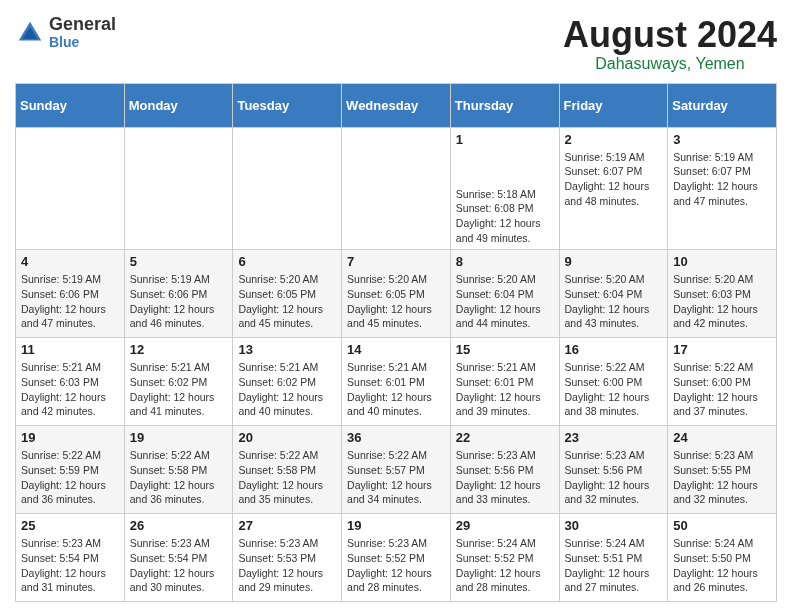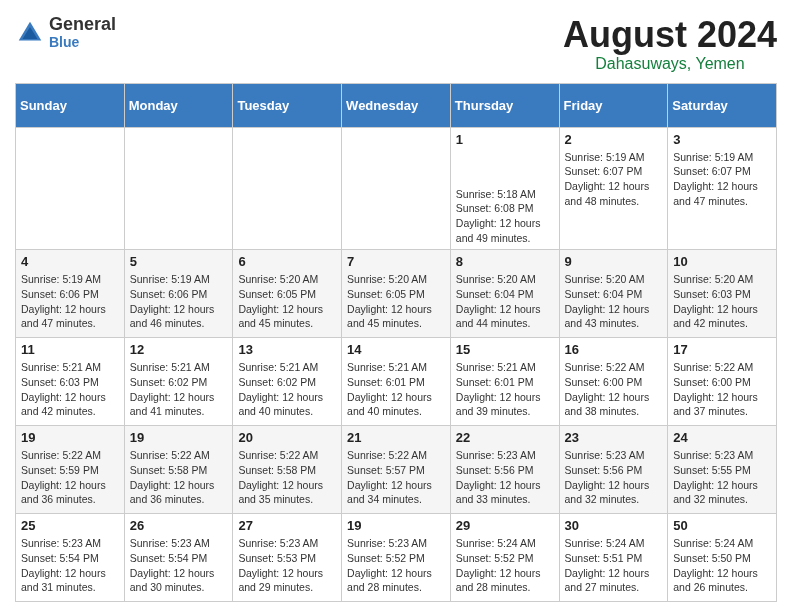--- a/index.html
+++ b/index.html
@@ -253,21 +253,21 @@
 Sunset: 5:58 PM
 Daylight: 12 hours and 36 minutes.</div>
         </td>
         <td>
           <span class="day-num">20</span>
           <div class="day-info" style="white-space: pre-line;">Sunrise: 5:22 AM
 Sunset: 5:58 PM
 Daylight: 12 hours and 35 minutes.</div>
         </td>
         <td>
-          <span class="day-num">21</span>
+          <span class="day-num">36</span>
           <div class="day-info" style="white-space: pre-line;">Sunrise: 5:22 AM
 Sunset: 5:57 PM
 Daylight: 12 hours and 34 minutes.</div>
         </td>
         <td>
           <span class="day-num">22</span>
           <div class="day-info" style="white-space: pre-line;">Sunrise: 5:23 AM
 Sunset: 5:56 PM
 Daylight: 12 hours and 33 minutes.</div>
         </td>

